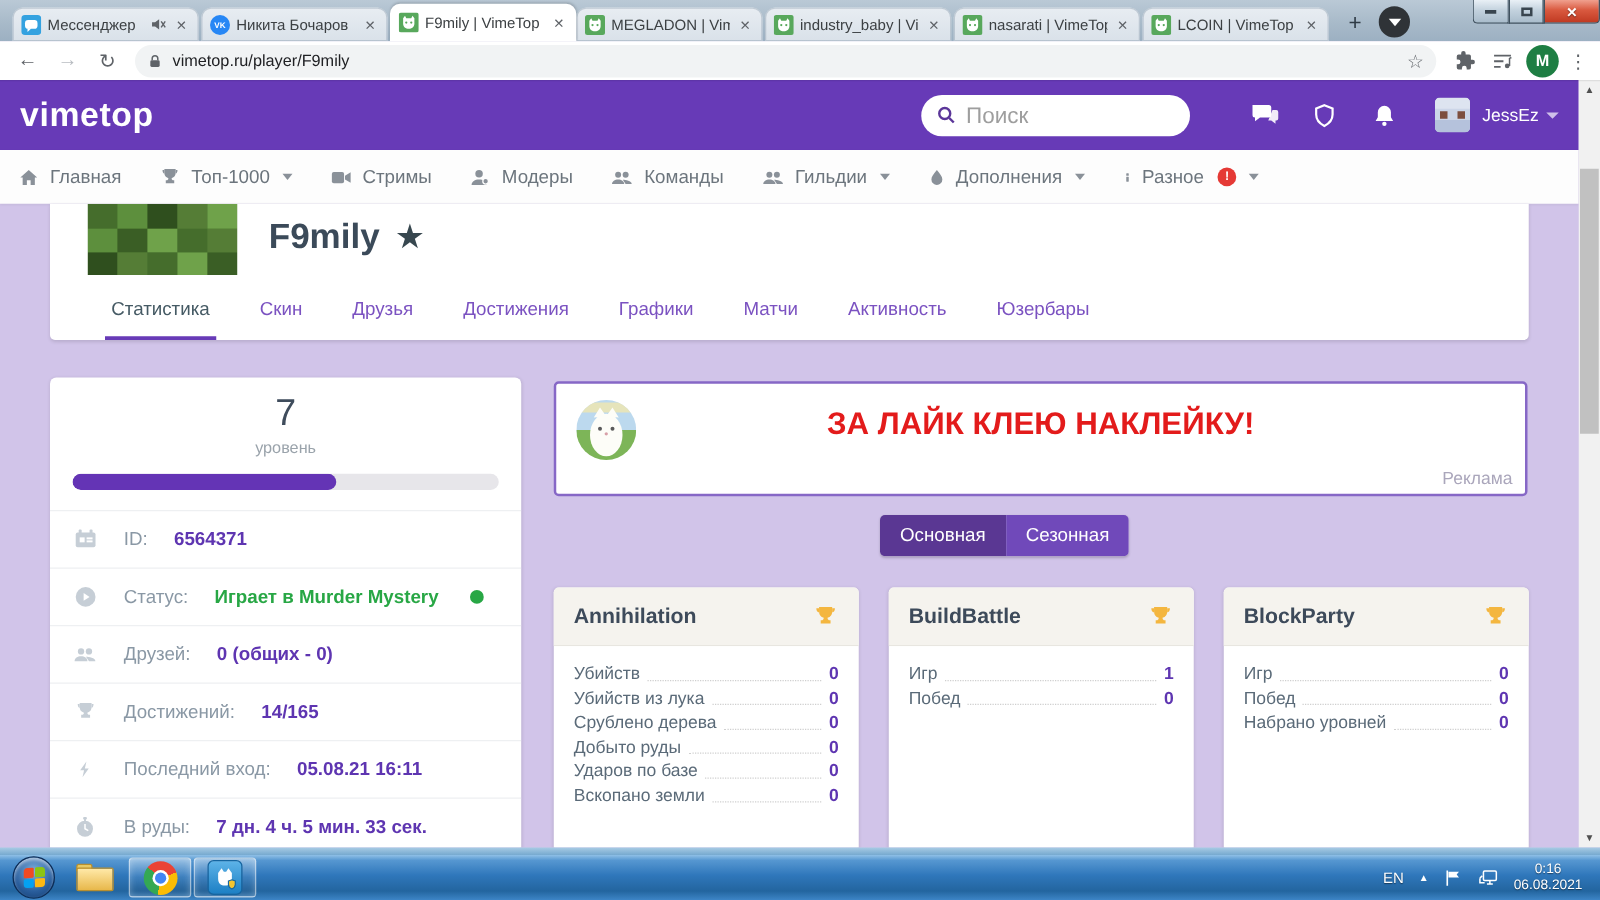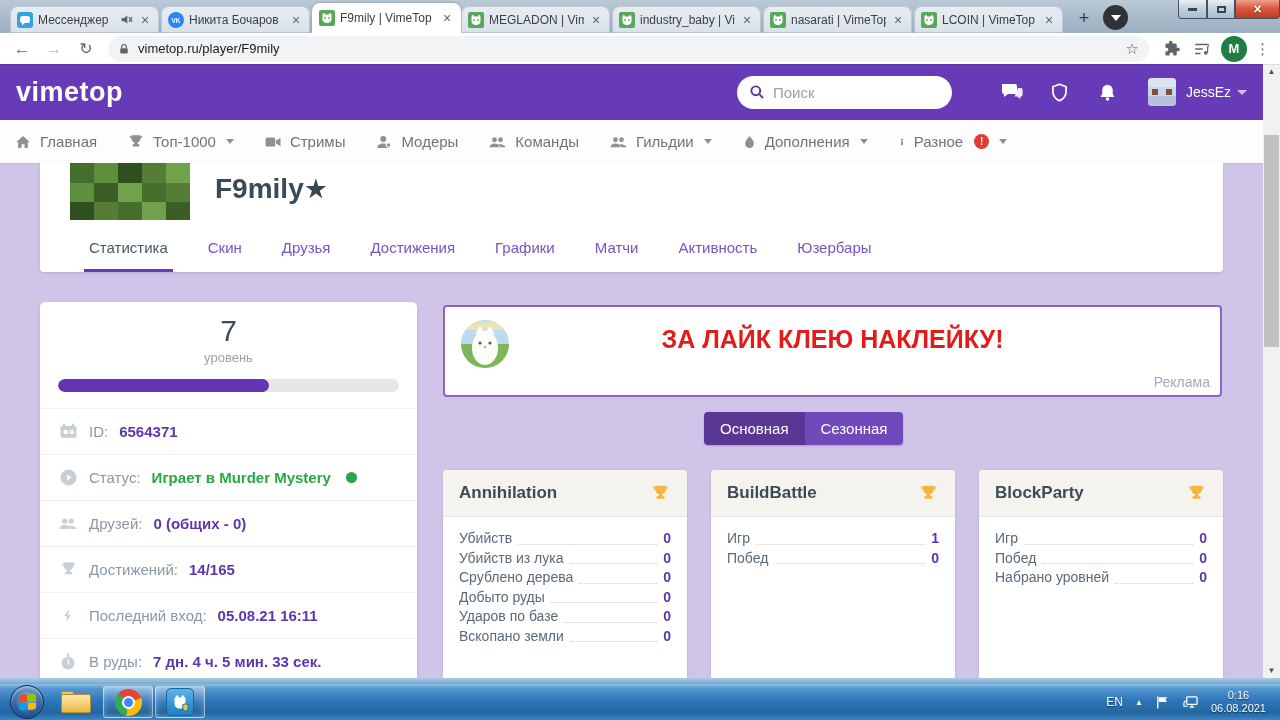--- a/index.html
+++ b/index.html
@@ -50,54 +50,54 @@
   .dots { color:#5f6368; font-size:15px; letter-spacing:0; margin:0 4px; }
 
   
   .site { position:absolute; top:64px; left:0; width:1263px; height:614px; overflow:hidden; background:#d1c4e9; }
   .site-header { position:absolute; top:0; left:0; width:100%; height:56px; background:#673ab7;
     display:flex; align-items:center; padding:0 16px; }
   .logo { color:#fff; font-size:27px; font-weight:bold; letter-spacing:.5px; }
   .hdr-spacer { flex:1; }
   .search-pill { width:215px; height:33px; background:#fff; border-radius:17px; display:flex;
     align-items:center; padding:0 12px; gap:8px; margin-right:36px; }
-  .search-pill input { border:none; outline:none; background:transparent; font-size:15px; width:150px;
+  .search-pill input { border:none; outline:none; background:transparent; font-size:18px; width:150px;
     font-family:"Liberation Sans",sans-serif; color:#424242; }
   .search-pill input::placeholder { color:#9e9e9e; }
   .hdr-ic { width:26px; height:26px; margin:0 11px; display:flex; align-items:center; justify-content:center; }
   .hdr-avatar { width:28px; height:28px; border-radius:4px; overflow:hidden; margin-left:16px; }
   .hdr-user { color:#fff; font-size:14px; margin:0 6px 0 10px; }
   .hdr-chev { width:0; height:0; border-left:5px solid transparent; border-right:5px solid transparent; border-top:5px solid #cfc0ea; }
 
   .site-nav { position:absolute; top:56px; left:0; width:100%; height:43px; background:#fdfdfd;
     display:flex; align-items:center; padding:0 14px; gap:30px; box-shadow:0 1px 2px rgba(0,0,0,.06); }
   .nav-item { display:flex; align-items:center; gap:8px; font-size:15px; color:#6c757d; position:relative; }
   .nav-chev { width:0; height:0; border-left:4px solid transparent; border-right:4px solid transparent; border-top:5px solid #8a9199; margin-left:2px; }
   .nav-badge { background:#e53935; color:#fff; width:15px; height:15px; border-radius:50%; font-size:10px;
     font-weight:bold; display:flex; align-items:center; justify-content:center; margin-left:3px; }
 
   .profile-card { position:absolute; top:99px; left:40px; width:1183px; height:109px; background:#fff;
     border-radius:0 0 4px 4px; box-shadow:0 1px 3px rgba(0,0,0,.12); }
   .pf-avatar { position:absolute; top:0; left:30px; width:120px; height:57px; overflow:hidden; }
-  .pf-name-row { position:absolute; top:10px; left:175px; display:flex; align-items:center; }
+  .pf-name-row { position:absolute; top:10px; left:175px; display:flex; align-items:center; gap:12px; }
   .pf-name { font-size:28px; font-weight:bold; color:#3b4a59; }
   .pf-star { font-size:27px; color:#37474f; }
   .pf-tabs { position:absolute; left:44px; bottom:0; display:flex; gap:30px; }
   .pf-tab { font-size:15px; color:#7b52c1; padding:12px 5px 16px; position:relative; }
   .pf-tab.active { color:#455a64; }
   .pf-tab.active::after { content:""; position:absolute; left:0; right:0; bottom:0; height:3px; background:#673ab7; }
 
   
   .stats-card { position:absolute; top:238px; left:40px; width:377px; height:400px; background:#fff;
     border-radius:5px; box-shadow:0 1px 3px rgba(0,0,0,.12); overflow:hidden; }
   .lvl-num { text-align:center; font-size:30px; color:#3f4c5c; padding-top:12px; }
   .lvl-label { text-align:center; font-size:13px; color:#9aa3ab; margin-top:2px; }
   .lvl-bar { margin:14px 18px 16px; height:13px; background:#e7e6ea; border-radius:7px; overflow:hidden; }
   .lvl-fill { height:100%; background:#6434b5; border-radius:7px; }
-  .stat-row { display:flex; align-items:center; gap:11px; height:46px; border-top:1px solid #eef0f2; padding:0 18px; font-size:15px; }
+  .stat-row { display:flex; align-items:center; gap:21px; height:46px; border-top:1px solid #eef0f2; padding:0 18px; font-size:15px; }
   .stat-ic { width:20px; flex:0 0 auto; display:flex; justify-content:center; }
   .stat-label { color:#8a98a5; }
   .stat-val { color:#5e35b1; font-weight:bold; }
   .stat-val.green { color:#28a745; }
   .status-dot { width:11px; height:11px; border-radius:50%; background:#28a745; margin-left:4px; flex:0 0 auto;}
 
   
   .ad-banner { position:absolute; top:241px; left:443px; width:779px; height:92px; background:#fff;
     border:2px solid #8667c6; border-radius:4px; }
   .ad-avatar { position:absolute; top:13px; left:16px; width:48px; height:48px; border-radius:50%; overflow:hidden; }

